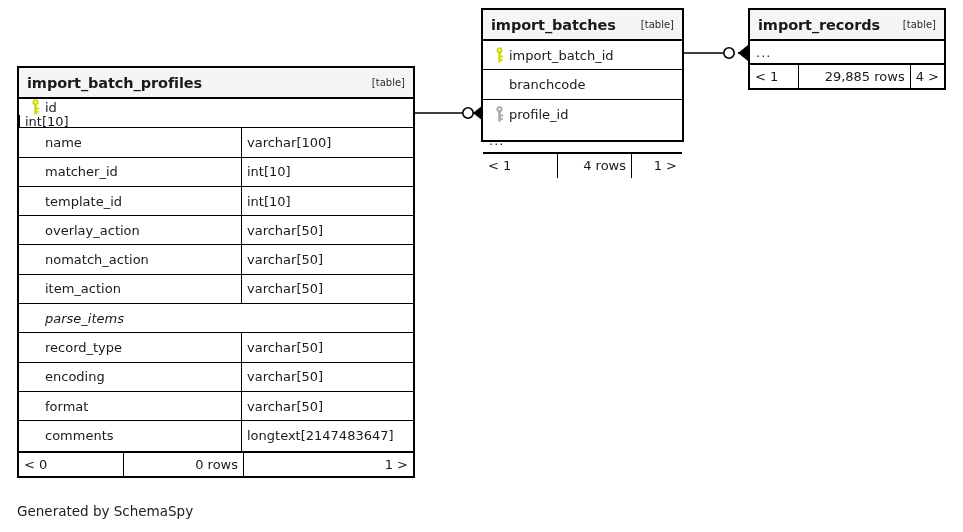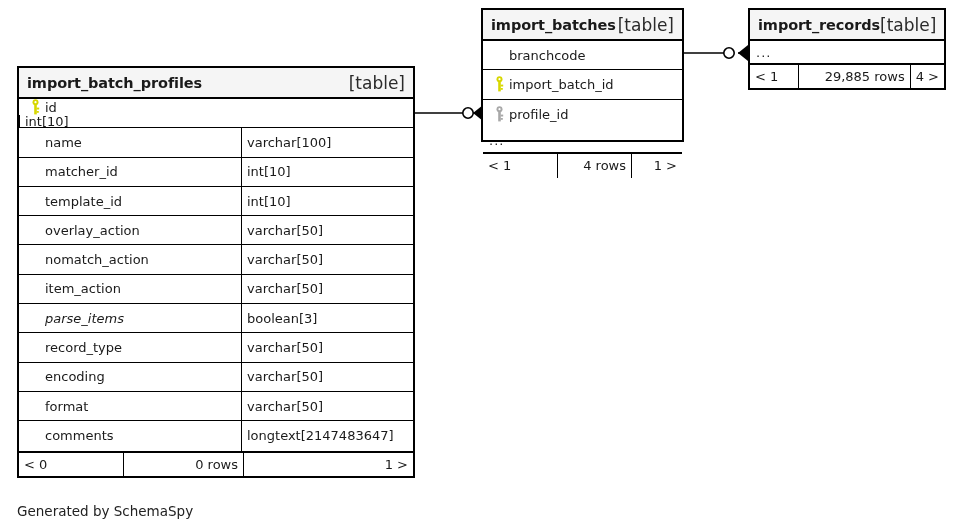--- a/index.html
+++ b/index.html
@@ -32,21 +32,21 @@
     box-sizing: border-box;
     padding: 0 8px;
   }
   .er-title {
     font-weight: bold;
     font-size: 14.5px;
     letter-spacing: -0.1px;
     white-space: nowrap;
   }
   .er-tag {
-    font-size: 17px;
+    font-size: 10px;
     color: #2a2a2a;
     white-space: nowrap;
   }
 
   .er-row {
     display: flex;
     align-items: stretch;
     border-bottom: 1px solid #000000;
     box-sizing: border-box;
   }
@@ -203,23 +203,20 @@
           </div>
           <div class="col-type" style="flex:1;">
             <span>varchar[50]</span>
           </div>
         </div>
         <div class="er-row" style="height:29.3px;">
           <div class="col-name" style="width:222px;font-style:italic;">
             <span class="key-slot"></span>
             <span>parse_items</span>
           </div>
-          <div class="col-type" style="flex:1;">
-            <span>boolean[3]</span>
-          </div>
         </div>
         <div class="er-row" style="height:29.3px;">
           <div class="col-name" style="width:222px;">
             <span class="key-slot"></span>
             <span>record_type</span>
           </div>
           <div class="col-type" style="flex:1;">
             <span>varchar[50]</span>
           </div>
         </div>
@@ -262,42 +259,42 @@
 
 <div class="er-table" id="tbl-batches" style="left:481px; top:8px; width:203px; height:134px;">
 
   <div class="er-header" style="height:31px;">
     <span class="er-title">import_batches</span>
     <span class="er-tag">[table]</span>
   </div>
 
   <div>
     <div id="batches-rows">
-        <div class="er-row" style="height:29.3px;">
-          <div class="col-name" style="flex:1;">
-            <span class="key-slot"></span>
-            <span>branchcode</span>
-          </div>
-        </div>
         <div class="er-row" style="height:29.3px;">
           <div class="col-name" style="flex:1;">
             <span class="key-slot">
               <svg class="key-icon" width="11" height="16" viewBox="0 0 11 16" aria-hidden="true">
                 <circle cx="5.5" cy="3.2" r="3.0" fill="#d7d700"></circle>
                 <circle cx="5.5" cy="3.2" r="1.1" fill="#ffffff"></circle>
                 <rect x="4.2" y="5.2" width="2.6" height="10.2" fill="#d7d700"></rect>
                 <rect x="6.6" y="8.6" width="2.6" height="1.9" fill="#d7d700"></rect>
                 <rect x="6.6" y="12.0" width="2.2" height="1.8" fill="#d7d700"></rect>
               </svg>
             </span>
             <span>import_batch_id</span>
           </div>
         </div>
         <div class="er-row" style="height:29.3px;">
           <div class="col-name" style="flex:1;">
+            <span class="key-slot"></span>
+            <span>branchcode</span>
+          </div>
+        </div>
+        <div class="er-row" style="height:29.3px;">
+          <div class="col-name" style="flex:1;">
             <span class="key-slot">
               <svg class="key-icon" width="11" height="16" viewBox="0 0 11 16" aria-hidden="true">
                 <circle cx="5.5" cy="3.2" r="3.0" fill="#a8a8a8"></circle>
                 <circle cx="5.5" cy="3.2" r="1.1" fill="#ffffff"></circle>
                 <rect x="4.2" y="5.2" width="2.6" height="10.2" fill="#a8a8a8"></rect>
                 <rect x="6.6" y="8.6" width="2.6" height="1.9" fill="#a8a8a8"></rect>
                 <rect x="6.6" y="12.0" width="2.2" height="1.8" fill="#a8a8a8"></rect>
               </svg>
             </span>
             <span>profile_id</span>

